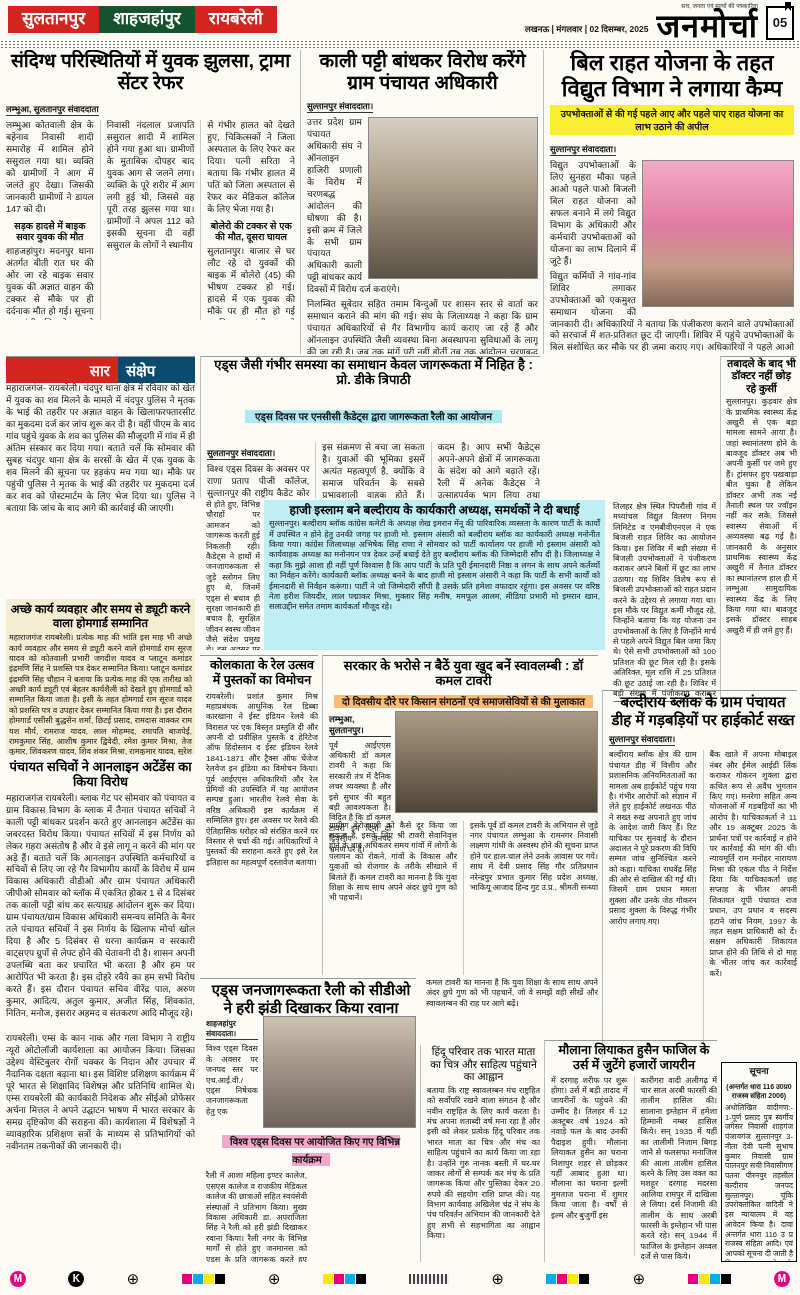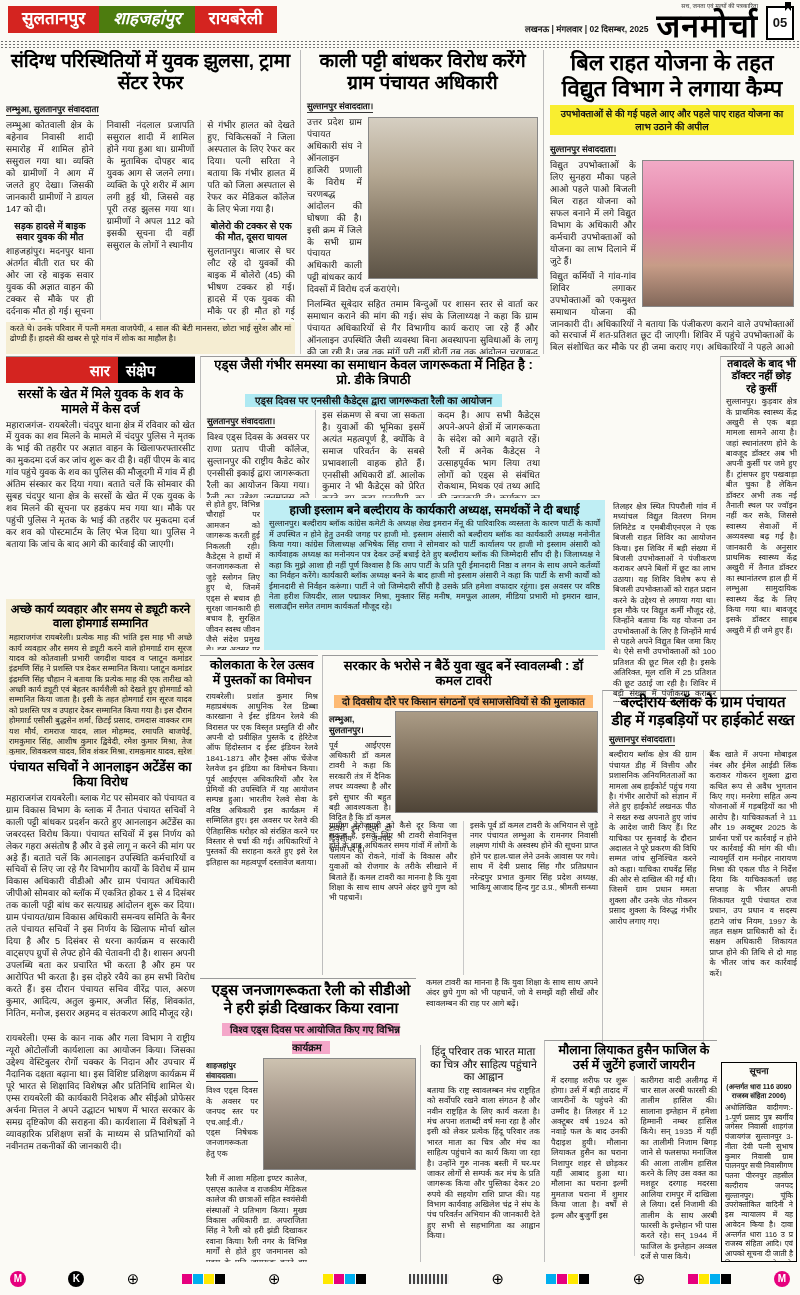--- a/index.html
+++ b/index.html
@@ -15,21 +15,21 @@
   .flexcols{display:flex;height:100%;}
   .flexcols > div{flex:1;min-width:0;}
   .flexcols > div + div{border-left:1px solid #c8c8c8;padding-left:6px;margin-left:6px;}
   .subhead-inline{font-weight:bold;font-size:9.5px;text-align:center;margin:4px 0;line-height:1.2;}
   .photo{position:relative;border:1px solid #888;}
   .caption{font-size:8.5px;font-weight:bold;text-align:center;margin-top:2px;}
   
   .tabs{position:absolute;left:8px;top:6px;display:flex;}
   .tab{color:#fff;font-weight:bold;font-size:17px;padding:4px 14px;line-height:1.1;}
   .tab-red{background:#d42420;}
-  .tab-black{background:#4d7c0f;font-style:italic;}
+  .tab-black{background:#14532d;}
   .mast-right{position:absolute;right:6px;top:2px;display:flex;align-items:flex-end;gap:8px;}
   .dateline{font-size:8.5px;font-weight:bold;margin-bottom:8px;white-space:nowrap;}
   .mast-stack{text-align:right;}
   .tagline{font-size:6px;color:#333;text-align:right;}
   .masthead{font-size:32px;font-weight:bold;letter-spacing:1px;line-height:1;color:#000;}
   .pagebox{border:2px solid #000;width:24px;height:30px;position:relative;text-align:center;background:#fff;margin-bottom:2px;}
   .pagebox .pn{font-size:13px;font-weight:bold;line-height:30px;}
   .pagebox .flag{position:absolute;top:-6px;right:1px;width:6px;height:9px;background:#000;
                  clip-path:polygon(0 0,100% 0,100% 100%,50% 65%,0 100%);}
   .dots{position:absolute;left:0;top:40px;width:800px;height:8px;
@@ -37,21 +37,21 @@
   
   .y-high{background:#f9ee30;}
   .c-high{background:#aee9f2;}
   .p-high{background:#f4a7c9;}
   .p-high-lt{background:#fdba74;}
   .beige{background:#f5edd2;}
   .cyanbox{background:#bfeef4;}
   
   .sarbar{display:flex;height:26px;font-weight:bold;color:#fff;font-size:15px;}
   .sarbar .l{background:#d42420;flex:0 0 55%;text-align:right;padding:3px 8px 0 0;}
-  .sarbar .r{background:#000000;flex:1;padding:3px 0 0 8px;}
+  .sarbar .r{background:#0c4a6e;flex:1;padding:3px 0 0 8px;}
   
   .ph-b{background:linear-gradient(180deg,#d6cfc2 0%,#b5a893 35%,#8a7d6a 65%,#5c5346 100%);}
   .ph-c{background:linear-gradient(180deg,#f2aac6 0%,#e07ba2 45%,#c79c87 72%,#82685a 100%);}
   .ph-f{background:linear-gradient(180deg,#ccd4c6 0%,#9fad99 40%,#6e7a6c 75%,#4c544b 100%);}
   .ph-l{background:linear-gradient(180deg,#ab9c86 0%,#7e6f5c 50%,#4e4437 100%);}
   .ph-m{background:linear-gradient(180deg,#cdc2b0 0%,#a6988b 40%,#6e645a 100%);}
   .rule-t{border-top:1px solid #9a9a9a;}
   .rule-l{border-left:1px solid #bdbdbd;}
   
   .notice{border:1.5px solid #000;padding:3px;font-size:7.5px;line-height:1.3;text-align:justify;background:#fdfcf6;}
@@ -109,23 +109,20 @@
       <div>
         <p class="body">निवासी नंदलाल प्रजापति ससुराल शादी में शामिल होने गया हुआ था। ग्रामीणों के मुताबिक दोपहर बाद युवक आग से जलने लगा। व्यक्ति के पूरे शरीर में आग लगी हुई थी, जिससे वह पूरी तरह झुलस गया था। ग्रामीणों ने अपल 112 को इसकी सूचना दी वहीं ससुराल के लोगों ने स्थानीय</p>
       </div>
       <div>
         <p class="body">से गंभीर हालत को देखते हुए, चिकित्सकों ने जिला अस्पताल के लिए रेफर कर दिया। पत्नी सरिता ने बताया कि गंभीर हालत में पति को जिला अस्पताल से रेफर कर मेडिकल कॉलेज के लिए भेजा गया है।</p>
         <div class="subhead-inline">बोलेरो की टक्कर से एक की मौत, दूसरा घायल</div>
         <p class="body">सुलतानपुर। बाजार से घर लौट रहे दो युवकों की बाइक में बोलेरो (45) की भीषण टक्कर हो गई। हादसे में एक युवक की मौके पर ही मौत हो गई जबकि दूसरा गंभीर रूप से घायल हो गया। घायल को उपचार के लिए सीएचसी में भर्ती कराया गया है।</p>
       </div>
     </div>
   </div>
-  <div class="blk beige" style="left:6px;top:322px;width:289px;height:32px;padding:2px 4px;">
-    <p class="body-sm">करते थे। उनके परिवार में पत्नी ममता वाजपेयी, 4 साल की बेटी मानसरा, छोटा भाई सुरेश और मां ढोण्डी हैं। हादसे की खबर से पूरे गांव में शोक का माहौल है।</p>
-  </div>
 
   <div class="blk rule-l" style="left:300px;top:50px;width:238px;height:304px;padding-left:6px;">
     <div class="hl" style="font-size:19px;">काली पट्टी बांधकर विरोध करेंगे ग्राम पंचायत अधिकारी</div>
     <div><span class="byline">सुल्तानपुर संवाददाता।</span></div>
     <div style="overflow:hidden;">
       <div class="photo ph-b" style="float:right;width:168px;height:160px;margin:0 0 4px 6px;"></div>
       <p class="body">उत्तर प्रदेश ग्राम पंचायत अधिकारी संघ ने ऑनलाइन हाजिरी प्रणाली के विरोध में चरणबद्ध आंदोलन की घोषणा की है। इसी क्रम में जिले के सभी ग्राम पंचायत अधिकारी काली पट्टी बांधकर कार्य दिवसों में विरोध दर्ज कराएंगे।</p>
       <p class="body">निलम्बित सूबेदार सहित तमाम बिन्दुओं पर शासन स्तर से वार्ता कर समाधान कराने की मांग की गई। संघ के जिलाध्यक्ष ने कहा कि ग्राम पंचायत अधिकारियों से गैर विभागीय कार्य कराए जा रहे हैं और ऑनलाइन उपस्थिति जैसी व्यवस्था बिना अवस्थापना सुविधाओं के लागू की जा रही है। जब तक मांगें पूरी नहीं होतीं तब तक आंदोलन चरणबद्ध तरीके से जारी रहेगा। 15 दिसम्बर 2025 को सभी विकास खंड मुख्यालयों पर धरना प्रदर्शन कर ज्ञापन सौंपा जाएगा। इस दौरान बड़ी संख्या में ग्राम पंचायत अधिकारी मौजूद रहे।</p>
     </div>
   </div>
@@ -140,39 +137,38 @@
       <p class="body">विद्युत कर्मियों ने गांव-गांव शिविर लगाकर उपभोक्ताओं को एकमुश्त समाधान योजना की जानकारी दी। अधिकारियों ने बताया कि पंजीकरण कराने वाले उपभोक्ताओं को सरचार्ज में शत-प्रतिशत छूट दी जाएगी। शिविर में पहुंचे उपभोक्ताओं के बिल संशोधित कर मौके पर ही जमा कराए गए। अधिकारियों ने पहले आओ पहले पाओ के आधार पर योजना का लाभ उठाने की अपील करते हुए कहा कि निर्धारित अवधि के बाद यह सुविधा उपलब्ध नहीं होगी। इस दौरान बड़ी संख्या में उपभोक्ता मौजूद रहे।</p>
     </div>
   </div>
 
   <div class="blk rule-t" style="left:6px;top:356px;width:189px;height:906px;">
     <div class="sarbar">
       <div class="l">सार</div>
       <div class="r">संक्षेप</div>
     </div>
     <div style="height:216px;overflow:hidden;">
-      <div class="hl" style="font-size:12.5px;margin:4px 0 3px;">सरसों के खेत में मिले युवक के शव के मामले में केस दर्ज</div>
       <p class="body">महाराजगंज- रायबरेली। चंदपुर थाना क्षेत्र में रविवार को खेत में युवक का शव मिलने के मामले में चंदपुर पुलिस ने मृतक के भाई की तहरीर पर अज्ञात वाहन के खिलाफरफ्तारसीट का मुकदमा दर्ज कर जांच शुरू कर दी है। वहीं पीएम के बाद गांव पहुंचे युवक के शव का पुलिस की मौजूदगी में गांव में ही अंतिम संस्कार कर दिया गया। बताते चलें कि सोमवार की सुबह चंदपुर थाना क्षेत्र के सरसों के खेत में एक युवक के शव मिलने की सूचना पर हड़कंप मच गया था। मौके पर पहुंची पुलिस ने मृतक के भाई की तहरीर पर मुकदमा दर्ज कर शव को पोस्टमार्टम के लिए भेज दिया था। पुलिस ने बताया कि जांच के बाद आगे की कार्रवाई की जाएगी।</p>
     </div>
     <div class="beige" style="height:152px;overflow:hidden;padding:2px 3px;">
       <div class="hl" style="font-size:11.5px;margin:2px 0 3px;">अच्छे कार्य व्यवहार और समय से ड्यूटी करने वाला होमगार्ड सम्मानित</div>
       <p class="body-sm">महाराजगंज रायबरेली। प्रत्येक माह की भांति इस माह भी अच्छे कार्य व्यवहार और समय से ड्यूटी करने वाले होमगार्ड राम सूरज यादव को कोतवाली प्रभारी जगदीश यादव व प्लाटून कमांडर इंद्रमणि सिंह ने प्रशस्ति पत्र देकर सम्मानित किया। प्लाटून कमांडर इंद्रमणि सिंह चौहान ने बताया कि प्रत्येक माह की एक तारीख को अच्छी कार्य ड्यूटी एवं बेहतर कार्यशैली को देखते हुए होमगार्ड को सम्मानित किया जाता है। इसी के तहत होमगार्ड राम सूरज यादव को प्रशस्ति पत्र व उपहार देकर सम्मानित किया गया है। इस दौरान होमगार्ड एसीसी बुद्धसेन शर्मा, छिटई प्रसाद, रामदास वाक्कर राम यश मौर्य, रामराज यादव, लाल मोहम्मद, रमापति बाजपेई, रामकुमार सिंह, आशीष कुमार द्विवेदी, रमेश कुमार मिश्रा, तेज कुमार, शिवकरण यादव, शिव शंकर मिश्रा, रामकुमार यादव, सुरेश कुमार यादव, दिनेश सिंह व राजेश सिंह आदि मौजूद रहे।</p>
     </div>
     <div style="height:278px;overflow:hidden;">
       <div class="hl" style="font-size:13px;margin:4px 0 3px;">पंचायत सचिवों ने आनलाइन अटेंडेंस का किया विरोध</div>
       <p class="body">महाराजगंज रायबरेली। ब्लाक गेट पर सोमवार को पंचायत व ग्राम विकास विभाग के ब्लाक में तैनात पंचायत सचिवों ने काली पट्टी बांधकर प्रदर्शन करते हुए आनलाइन अटेंडेंस का जबरदस्त विरोध किया। पंचायत सचिवों में इस निर्णय को लेकर गहरा असंतोष है और वे इसे लागू न करने की मांग पर अड़े हैं। बताते चलें कि आनलाइन उपस्थिति कर्मचारियों व सचिवों से लिए जा रहे गैर विभागीय कार्यों के विरोध में ग्राम विकास अधिकारी वीडीओ और ग्राम पंचायत अधिकारी जीपीओ सोमवार को ब्लॉक में एकत्रित होकर 1 से 4 दिसंबर तक काली पट्टी बांध कर सत्याग्रह आंदोलन शुरू कर दिया। ग्राम पंचायत/ग्राम विकास अधिकारी समन्वय समिति के बैनर तले पंचायत सचिवों ने इस निर्णय के खिलाफ मोर्चा खोल दिया है और 5 दिसंबर से धरना कार्यक्रम व सरकारी वाट्सएप ग्रुपों से लेफ्ट होने की चेतावनी दी है। शासन अपनी उपलब्धि बता कर प्रचारित भी करता है और हम पर आरोपित भी करता है। इस दोहरे रवैये का हम सभी विरोध करते हैं। इस दौरान पंचायत सचिव वीरेंद्र पाल, अरुण कुमार, आदित्य, अतुल कुमार, अजीत सिंह, शिवकांत, नितिन, मनोज, इसरार अहमद व संतकरण आदि मौजूद रहे।</p>
     </div>
     <div style="height:255px;overflow:hidden;">
       <p class="body">रायबरेली। एम्स के कान नाक और गला विभाग ने राष्ट्रीय न्यूरो ओटोलॉजी कार्यशाला का आयोजन किया। जिसका उद्देश्य वेस्टिबुलर रोगों चक्कर के निदान और उपचार में नैदानिक दक्षता बढ़ाना था। इस विशिष्ट प्रशिक्षण कार्यक्रम में पूरे भारत से शिक्षाविद विशेषज्ञ और प्रतिनिधि शामिल थे। एम्स रायबरेली की कार्यकारी निदेशक और सीईओ प्रोफेसर अर्चना मित्तल ने अपने उद्घाटन भाषण में भारत सरकार के समग्र दृष्टिकोण की सराहना की। कार्यशाला में विशेषज्ञों ने व्यावहारिक प्रशिक्षण सत्रों के माध्यम से प्रतिभागियों को नवीनतम तकनीकों की जानकारी दी।</p>
     </div>
   </div>
 
   <div class="blk rule-t rule-l" style="left:200px;top:356px;width:340px;height:142px;padding-left:6px;">
     <div class="hl" style="font-size:13px;">एड्स जैसी गंभीर समस्या का समाधान केवल जागरूकता में निहित है : प्रो. डीके त्रिपाठी</div>
-    <div style="text-align:center;margin:2px 0;">
+    <div style="text-align:center;margin:18px 0;">
       <span class="c-high" style="font-size:10px;font-weight:bold;padding:1px 10px;">एड्स दिवस पर एनसीसी कैडेट्स द्वारा जागरूकता रैली का आयोजन</span>
     </div>
     <div class="flexcols" style="height:96px;">
       <div>
         <span class="byline">सुलतानपुर संवाददाता।</span>
         <p class="body">विश्व एड्स दिवस के अवसर पर राणा प्रताप पीजी कॉलेज, सुल्तानपुर की राष्ट्रीय कैडेट कोर एनसीसी इकाई द्वारा जागरूकता रैली का आयोजन किया गया। रैली का उद्देश्य जनमानस को एचआईवी/एड्स से संबंधित भ्रांतियों को दूर कराना, रोकथाम के उपायों के प्रति</p>
       </div>
       <div>
         <p class="body">इस संक्रमण से बचा जा सकता है। युवाओं की भूमिका इसमें अत्यंत महत्वपूर्ण है, क्योंकि वे समाज परिवर्तन के सबसे प्रभावशाली वाहक होते हैं। एनसीसी अधिकारी डॉ. आलोक कुमार ने भी कैडेट्स को प्रेरित करते हुए कहा एनसीसी का उद्देश्य केवल अनुशासन और राष्ट्र सेवा नहीं, बल्कि सामाजिक सरोकारों को आगे बढ़ाना भी है। आज की रैली इसी दिशा में एक सार्थक</p>
       </div>
@@ -237,29 +233,29 @@
         <p class="body-sm">बल्दीराय ब्लॉक क्षेत्र की ग्राम पंचायत डीह में वित्तीय और प्रशासनिक अनियमितताओं का मामला अब हाईकोर्ट पहुंच गया है। गंभीर आरोपों को संज्ञान में लेते हुए हाईकोर्ट लखनऊ पीठ ने सख्त रुख अपनाते हुए जांच के आदेश जारी किए हैं। रिट याचिका पर सुनवाई के दौरान अदालत ने पूरे प्रकरण की विधि सम्मत जांच सुनिश्चित करने को कहा। याचिका राघवेंद्र सिंह की ओर से दाखिल की गई थी। जिसमें ग्राम प्रधान ममता शुक्ला और उनके जेठ गोकरन प्रसाद शुक्ला के विरुद्ध गंभीर आरोप लगाए गए।</p>
       </div>
       <div>
         <p class="body-sm">बैंक खाते में अपना मोबाइल नंबर और ईमेल आईडी लिंक कराकर गोकरन शुक्ला द्वारा कथित रूप से अवैध भुगतान किए गए। मनरेगा सहित अन्य योजनाओं में गड़बड़ियों का भी आरोप है। याचिकाकर्ता ने 11 और 19 अक्टूबर 2025 के प्रार्थना पत्रों पर कार्रवाई न होने पर कार्रवाई की मांग की थी। न्यायमूर्ति राम मनोहर नारायण मिश्रा की एकल पीठ ने निर्देश दिया कि याचिकाकर्ता छह सप्ताह के भीतर अपनी शिकायत यूपी पंचायत राज प्रधान, उप प्रधान व सदस्य हटाने जांच नियम, 1997 के तहत सक्षम प्राधिकारी को दें। सक्षम अधिकारी शिकायत प्राप्त होने की तिथि से दो माह के भीतर जांच कर कार्रवाई करें।</p>
       </div>
     </div>
   </div>
 
   <div class="blk rule-t" style="left:200px;top:978px;width:216px;height:284px;padding:2px 0 0 6px;">
     <div class="hl" style="font-size:15px;">एड्स जनजागरूकता रैली को सीडीओ ने हरी झंडी दिखाकर किया रवाना</div>
-    <div style="text-align:center;margin:3px 0;">
-      <span class="p-high" style="font-size:10px;font-weight:bold;padding:1px 8px;">विश्व एड्स दिवस पर आयोजित किए गए विभिन्न कार्यक्रम</span>
-    </div>
     <div style="display:flex;gap:5px;height:112px;">
       <div style="flex:0 0 52px;">
         <span class="byline" style="font-size:7.5px;">शाहजहांपुर संवाददाता।</span>
         <p class="body-sm">विश्व एड्स दिवस के अवसर पर जनपद स्तर पर एच.आई.वी./ एड्स निषेधक जनजागरूकता हेतु एक</p>
       </div>
       <div class="photo ph-m" style="flex:1;height:110px;"></div>
+    </div>
+    <div style="text-align:center;margin:3px 0;">
+      <span class="p-high" style="font-size:10px;font-weight:bold;padding:1px 8px;">विश्व एड्स दिवस पर आयोजित किए गए विभिन्न कार्यक्रम</span>
     </div>
     <div style="height:140px;margin-top:4px;column-count:2;column-gap:8px;column-rule:1px solid #c8c8c8;column-fill:auto;">
       <p class="body-sm">रैली में आशा महिला इण्टर कालेज, एसएस कालेज व राजकीय मेडिकल कालेज की छात्राओं सहित स्वयंसेवी संस्थाओं ने प्रतिभाग किया। मुख्य विकास अधिकारी डा. अपराजिता सिंह ने रैली को हरी झंडी दिखाकर रवाना किया। रैली नगर के विभिन्न मार्गों से होते हुए जनमानस को एड्स के प्रति जागरूक करते हुए समाप्त हुई। इस अवसर पर मुख्य चिकित्सा अधिकारी समेत स्वास्थ्य विभाग के अधिकारी एवं कर्मचारी मौजूद रहे।</p>
     </div>
   </div>
 
   <div class="blk rule-l" style="left:420px;top:1045px;width:120px;height:217px;padding-left:6px;">
     <div class="hl-left" style="font-size:10.5px;text-align:center;">हिंदू परिवार तक भारत माता का चित्र और साहित्य पहुंचाने का आह्वान</div>
     <p class="body-sm" style="margin-top:3px;">बताया कि राष्ट्र स्वावलम्बन मंच राष्ट्रहित को सर्वोपरि रखने वाला संगठन है और नवीन राष्ट्रहित के लिए कार्य करता है। मंच अपना शताब्दी वर्ष मना रहा है और इसी को लेकर प्रत्येक हिंदू परिवार तक भारत माता का चित्र और मंच का साहित्य पहुंचाने का कार्य किया जा रहा है। उन्होंने गुरु नानक बस्ती में घर-घर जाकर लोगों से सम्पर्क कर मंच के प्रति जागरूक किया और पुस्तिका देकर 20 रुपये की सहयोग राशि प्राप्त की। यह विभाग कार्यवाह अखिलेश चंद्र ने संघ के पंच परिवर्तन अभियान की जानकारी देते हुए सभी से सहभागिता का आह्वान किया।</p>
   </div>

